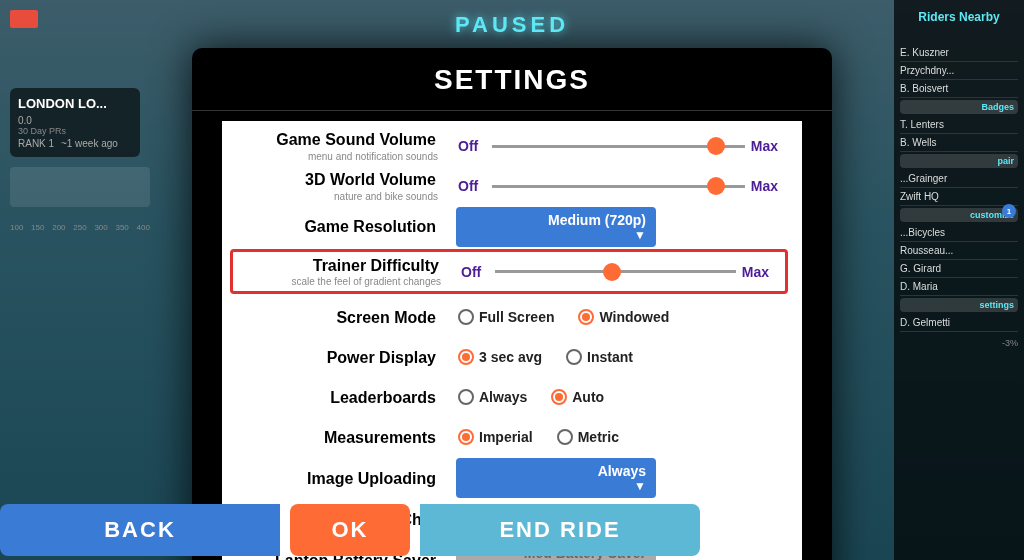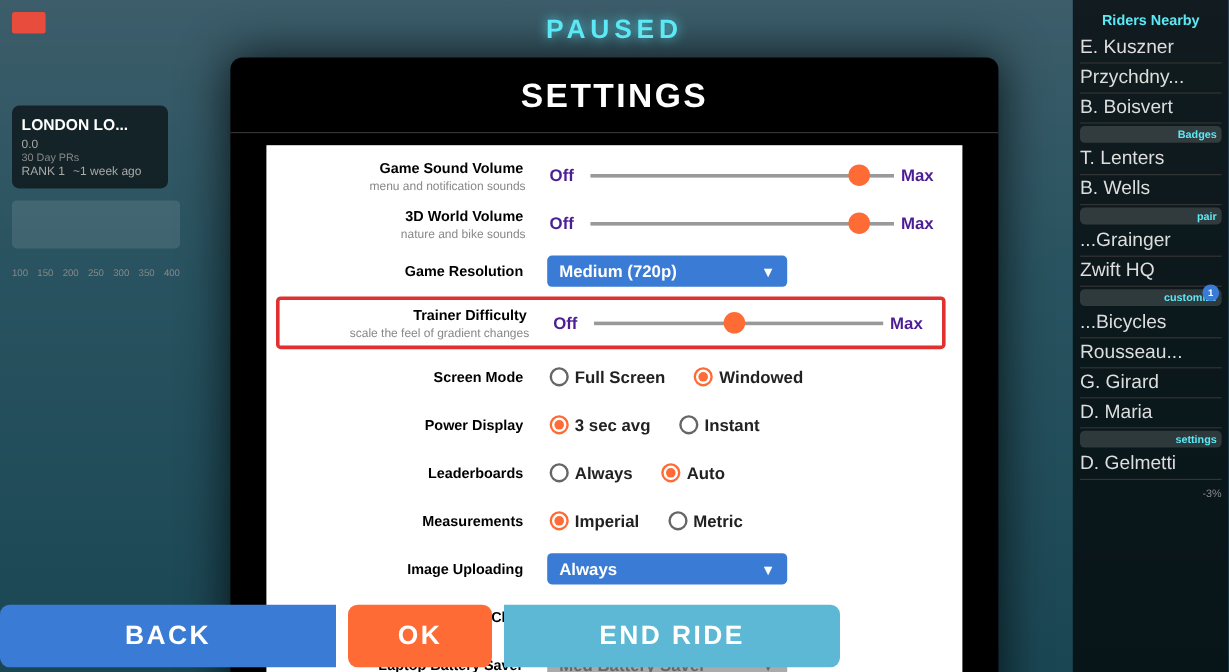--- a/index.html
+++ b/index.html
@@ -79,21 +79,21 @@
 
     .setting-label-col {
       width: 220px;
       text-align: right;
       padding-right: 18px;
       flex-shrink: 0;
     }
 
     .setting-label {
       font-weight: 900;
-      font-size: 12px;
+      font-size: 16px;
       color: #000;
       background: white;
       display: inline-block;
       padding: 0 2px;
       line-height: 1.2;
     }
 
     .setting-sublabel {
       display: block;
       font-size: 10px;
@@ -159,20 +159,21 @@
       align-items: flex-end;
       background: #3a7bd5;
       border-radius: 4px;
       padding: 5px 10px;
       color: white;
       font-weight: 700;
       font-size: 14px;
       min-width: 200px;
       justify-content: space-between;
       cursor: pointer;
+      flex-direction: column;
     }
 
     .dropdown-gray {
       background: #aaa;
       color: #666;
     }
 
     .dropdown-arrow {
       margin-left: 8px;
       font-size: 12px;
@@ -320,28 +321,28 @@
       background: rgba(0,0,0,0.7);
       color: white;
       font-size: 11px;
       padding: 10px 6px;
     }
 
     .riders-nearby {
       font-weight: 700;
       font-size: 12px;
       color: #5ce8f5;
-      margin-bottom: 4px;
+      margin-bottom: 20px;
       text-align: center;
     }
 
     .rider-item {
       padding: 3px 0;
       border-bottom: 1px solid #333;
-      font-size: 16px;
+      font-size: 10px;
       color: #ddd;
     }
 
     .settings-white-bg {
       background: white;
       margin: 0 0;
       padding: 6px 14px;
     }
   </style>
 </head>

